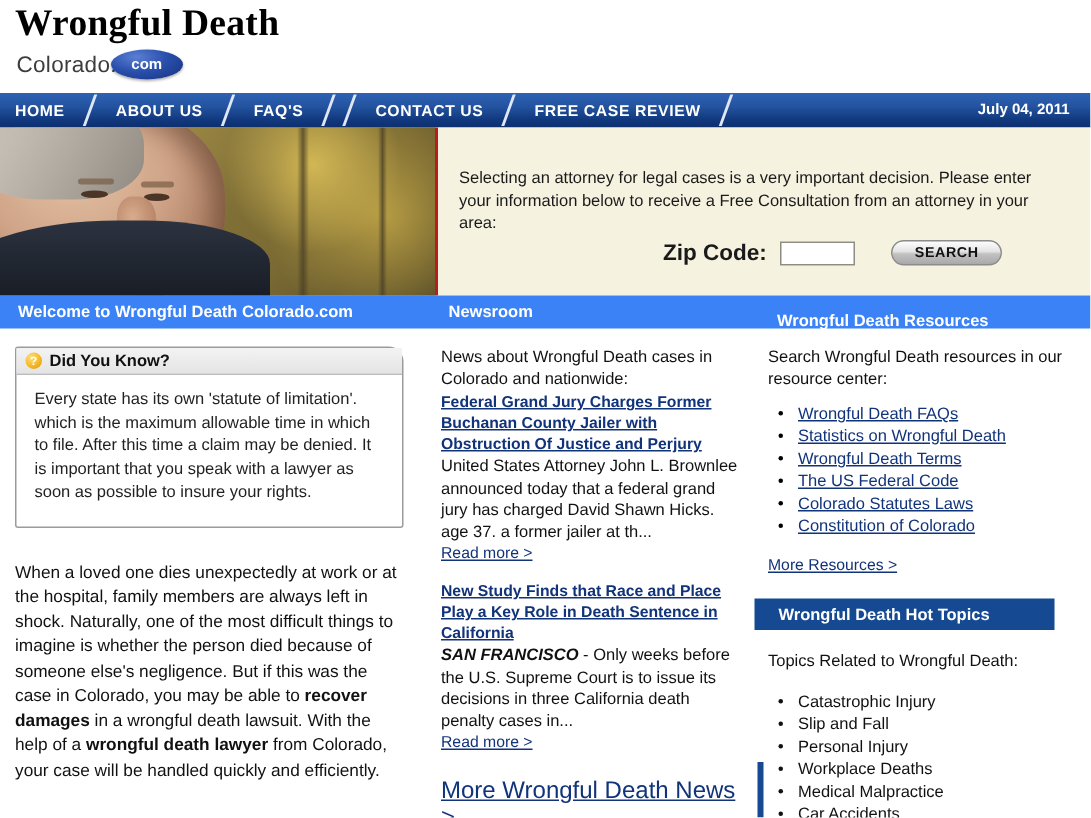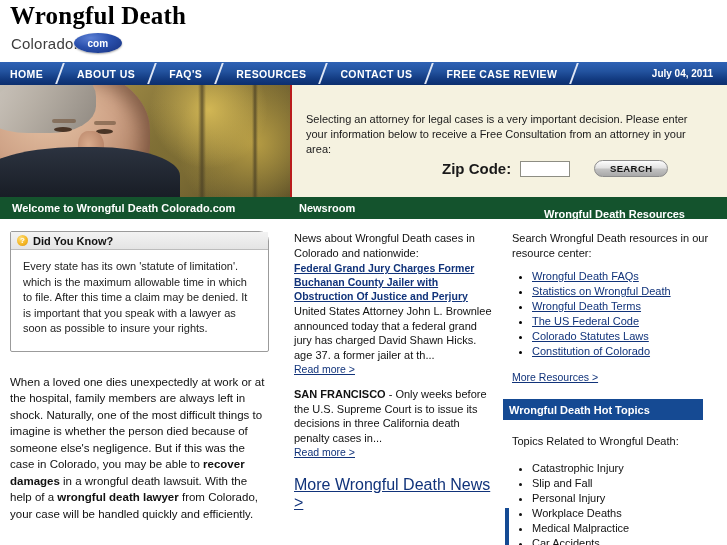--- a/index.html
+++ b/index.html
@@ -250,35 +250,35 @@
     font-weight: bold;
     color: #111;
     letter-spacing: 0.4px;
     cursor: pointer;
     padding: 0;
   }
 
   
   .section-bar {
     height: 22px;
-    background: #14532d;
+    background: #3b82f6;
     display: flex;
     align-items: center;
     position: relative;
   }
   .section-bar-title {
     color: #ffffff;
     font-size: 11px;
     font-weight: bold;
     position: absolute;
     white-space: nowrap;
   }
   .sb-left { left: 12px; }
   .sb-mid  { left: 299px; }
-  .sb-right{ left: 544px; margin-top: 12px; }
+  .sb-right{ left: 518px; margin-top: 12px; }
 
   
   .content {
     display: flex;
     padding-top: 0;
   }
   .col-left {
     width: 285px;
     padding: 12px 10px 0 10px;
     box-sizing: border-box;
@@ -360,21 +360,21 @@
     color: #11337a;
     text-decoration: underline;
     line-height: 14px;
     margin-bottom: 1px;
   }
   .news-body {
     font-size: 11px;
     line-height: 14.5px;
     color: #111;
   }
-  .news-body b { font-weight: bold; }
+  .news-body b { font-weight: bold; font-style: italic; }
   .read-more {
     display: inline-block;
     font-size: 10.5px;
     color: #11337a;
     text-decoration: underline;
     margin-top: 1px;
   }
   .more-news {
     display: inline-block;
     font-size: 16px;
@@ -417,21 +417,21 @@
     width: 200px;
     height: 21px;
     background: #154a93;
     display: flex;
     align-items: center;
   }
   .hot-bar span {
     color: #ffffff;
     font-size: 11px;
     font-weight: bold;
-    padding-left: 6px;
+    padding-left: 16px;
   }
   .topics-intro {
     margin-top: 15px;
     font-size: 11px;
     color: #111;
   }
   ul.topic-list {
     margin: 14px 0 0 2px;
     padding-left: 18px;
     list-style: disc;
@@ -461,21 +461,20 @@
   </div>
 </div>
 
 <div class="main-nav">
   <div class="nav-item">HOME</div>
   <div class="nav-sep"></div>
   <div class="nav-item">ABOUT US</div>
   <div class="nav-sep"></div>
   <div class="nav-item">FAQ'S</div>
   <div class="nav-sep"></div>
-  <div class="nav-item">RESOURCES</div>
   <div class="nav-sep"></div>
   <div class="nav-item">CONTACT US</div>
   <div class="nav-sep"></div>
   <div class="nav-item">FREE CASE REVIEW</div>
   <div class="nav-sep"></div>
   <div class="nav-date">July 04, 2011</div>
 </div>
 
 <div class="hero">
   <div class="hero-photo">
@@ -529,20 +528,21 @@
   <div class="col-mid">
     <div class="news-intro">News about Wrongful Death cases in Colorado and nationwide:</div>
 
     <div class="news-item">
       <a class="news-head" href="#">Federal Grand Jury Charges Former Buchanan County Jailer with Obstruction Of Justice and Perjury</a>
       <div class="news-body">United States Attorney John L. Brownlee announced today that a federal grand jury has charged David Shawn Hicks. age 37. a former jailer at th...</div>
       <a class="read-more" href="#">Read more &gt;</a>
     </div>
 
     <div class="news-item">
+      <a class="news-head" href="#">New Study Finds that Race and Place Play a Key Role in Death Sentence in California</a>
       <div class="news-body"><b>SAN FRANCISCO</b><span> - Only weeks before the U.S. Supreme Court is to issue its decisions in three California death penalty cases in...</span></div>
       <a class="read-more" href="#">Read more &gt;</a>
     </div>
 
     <a class="more-news" href="#">More Wrongful Death News &gt;</a>
 
     
   </div>
 
   <div class="col-right">

